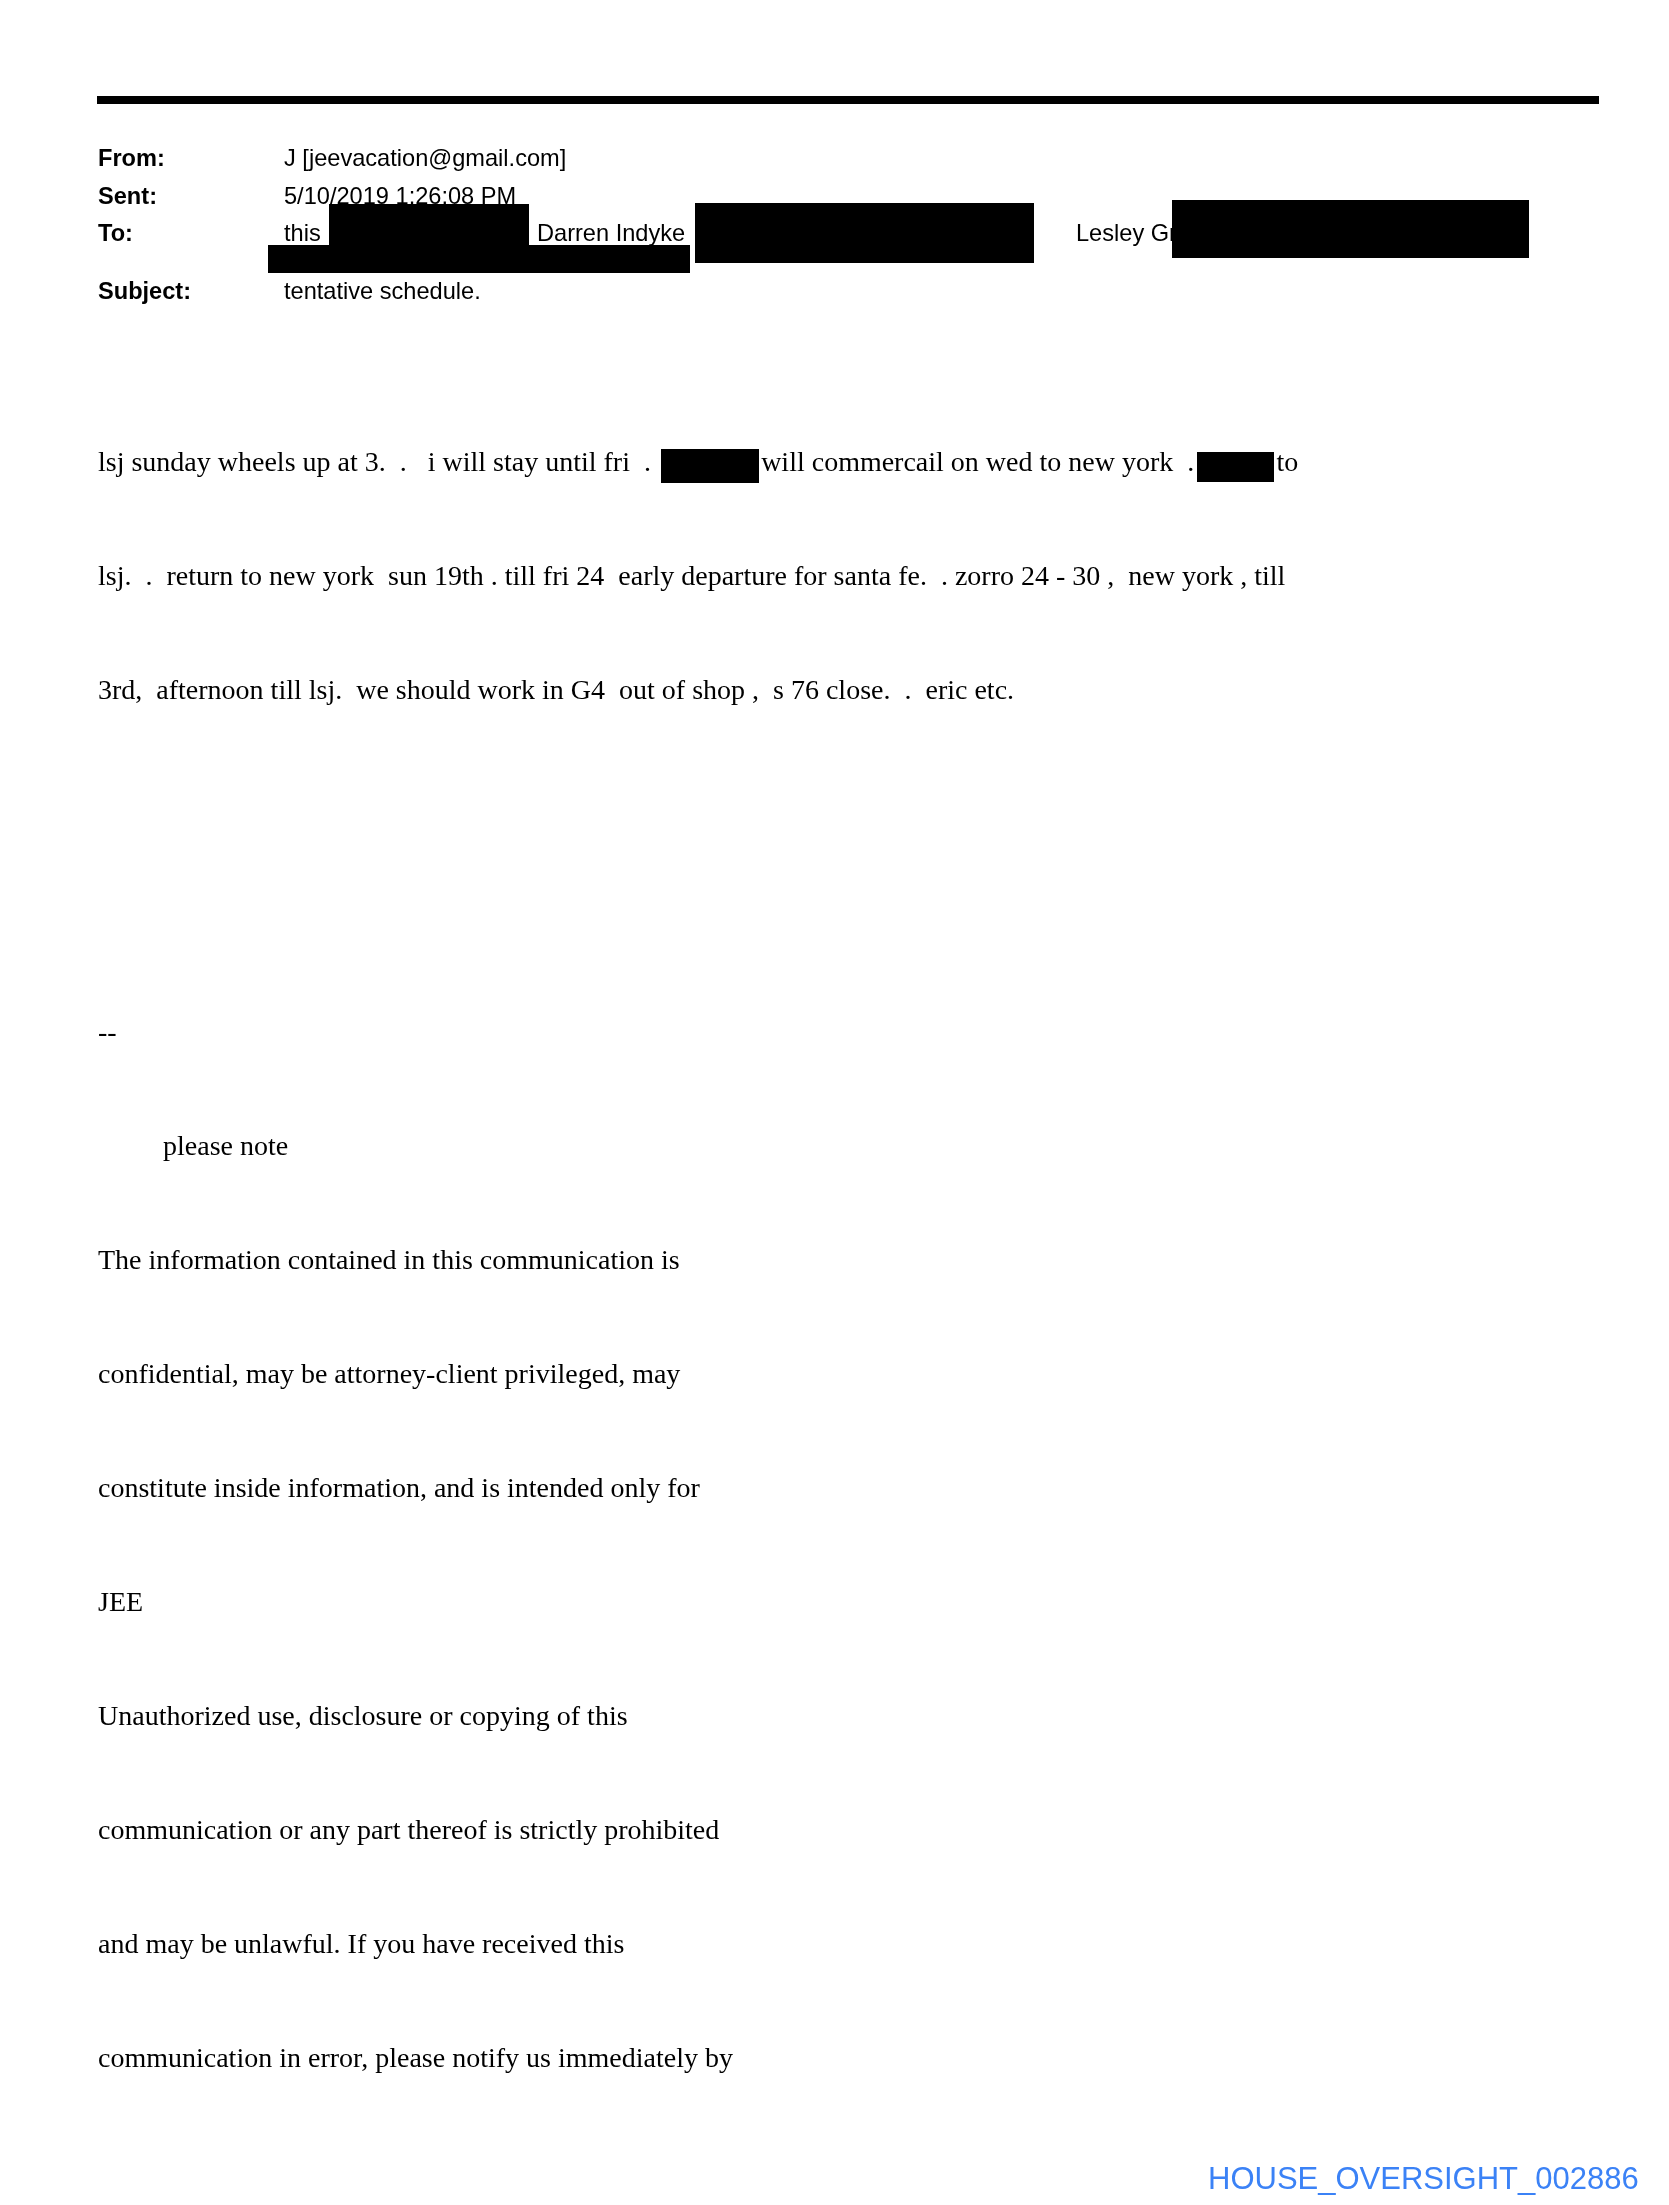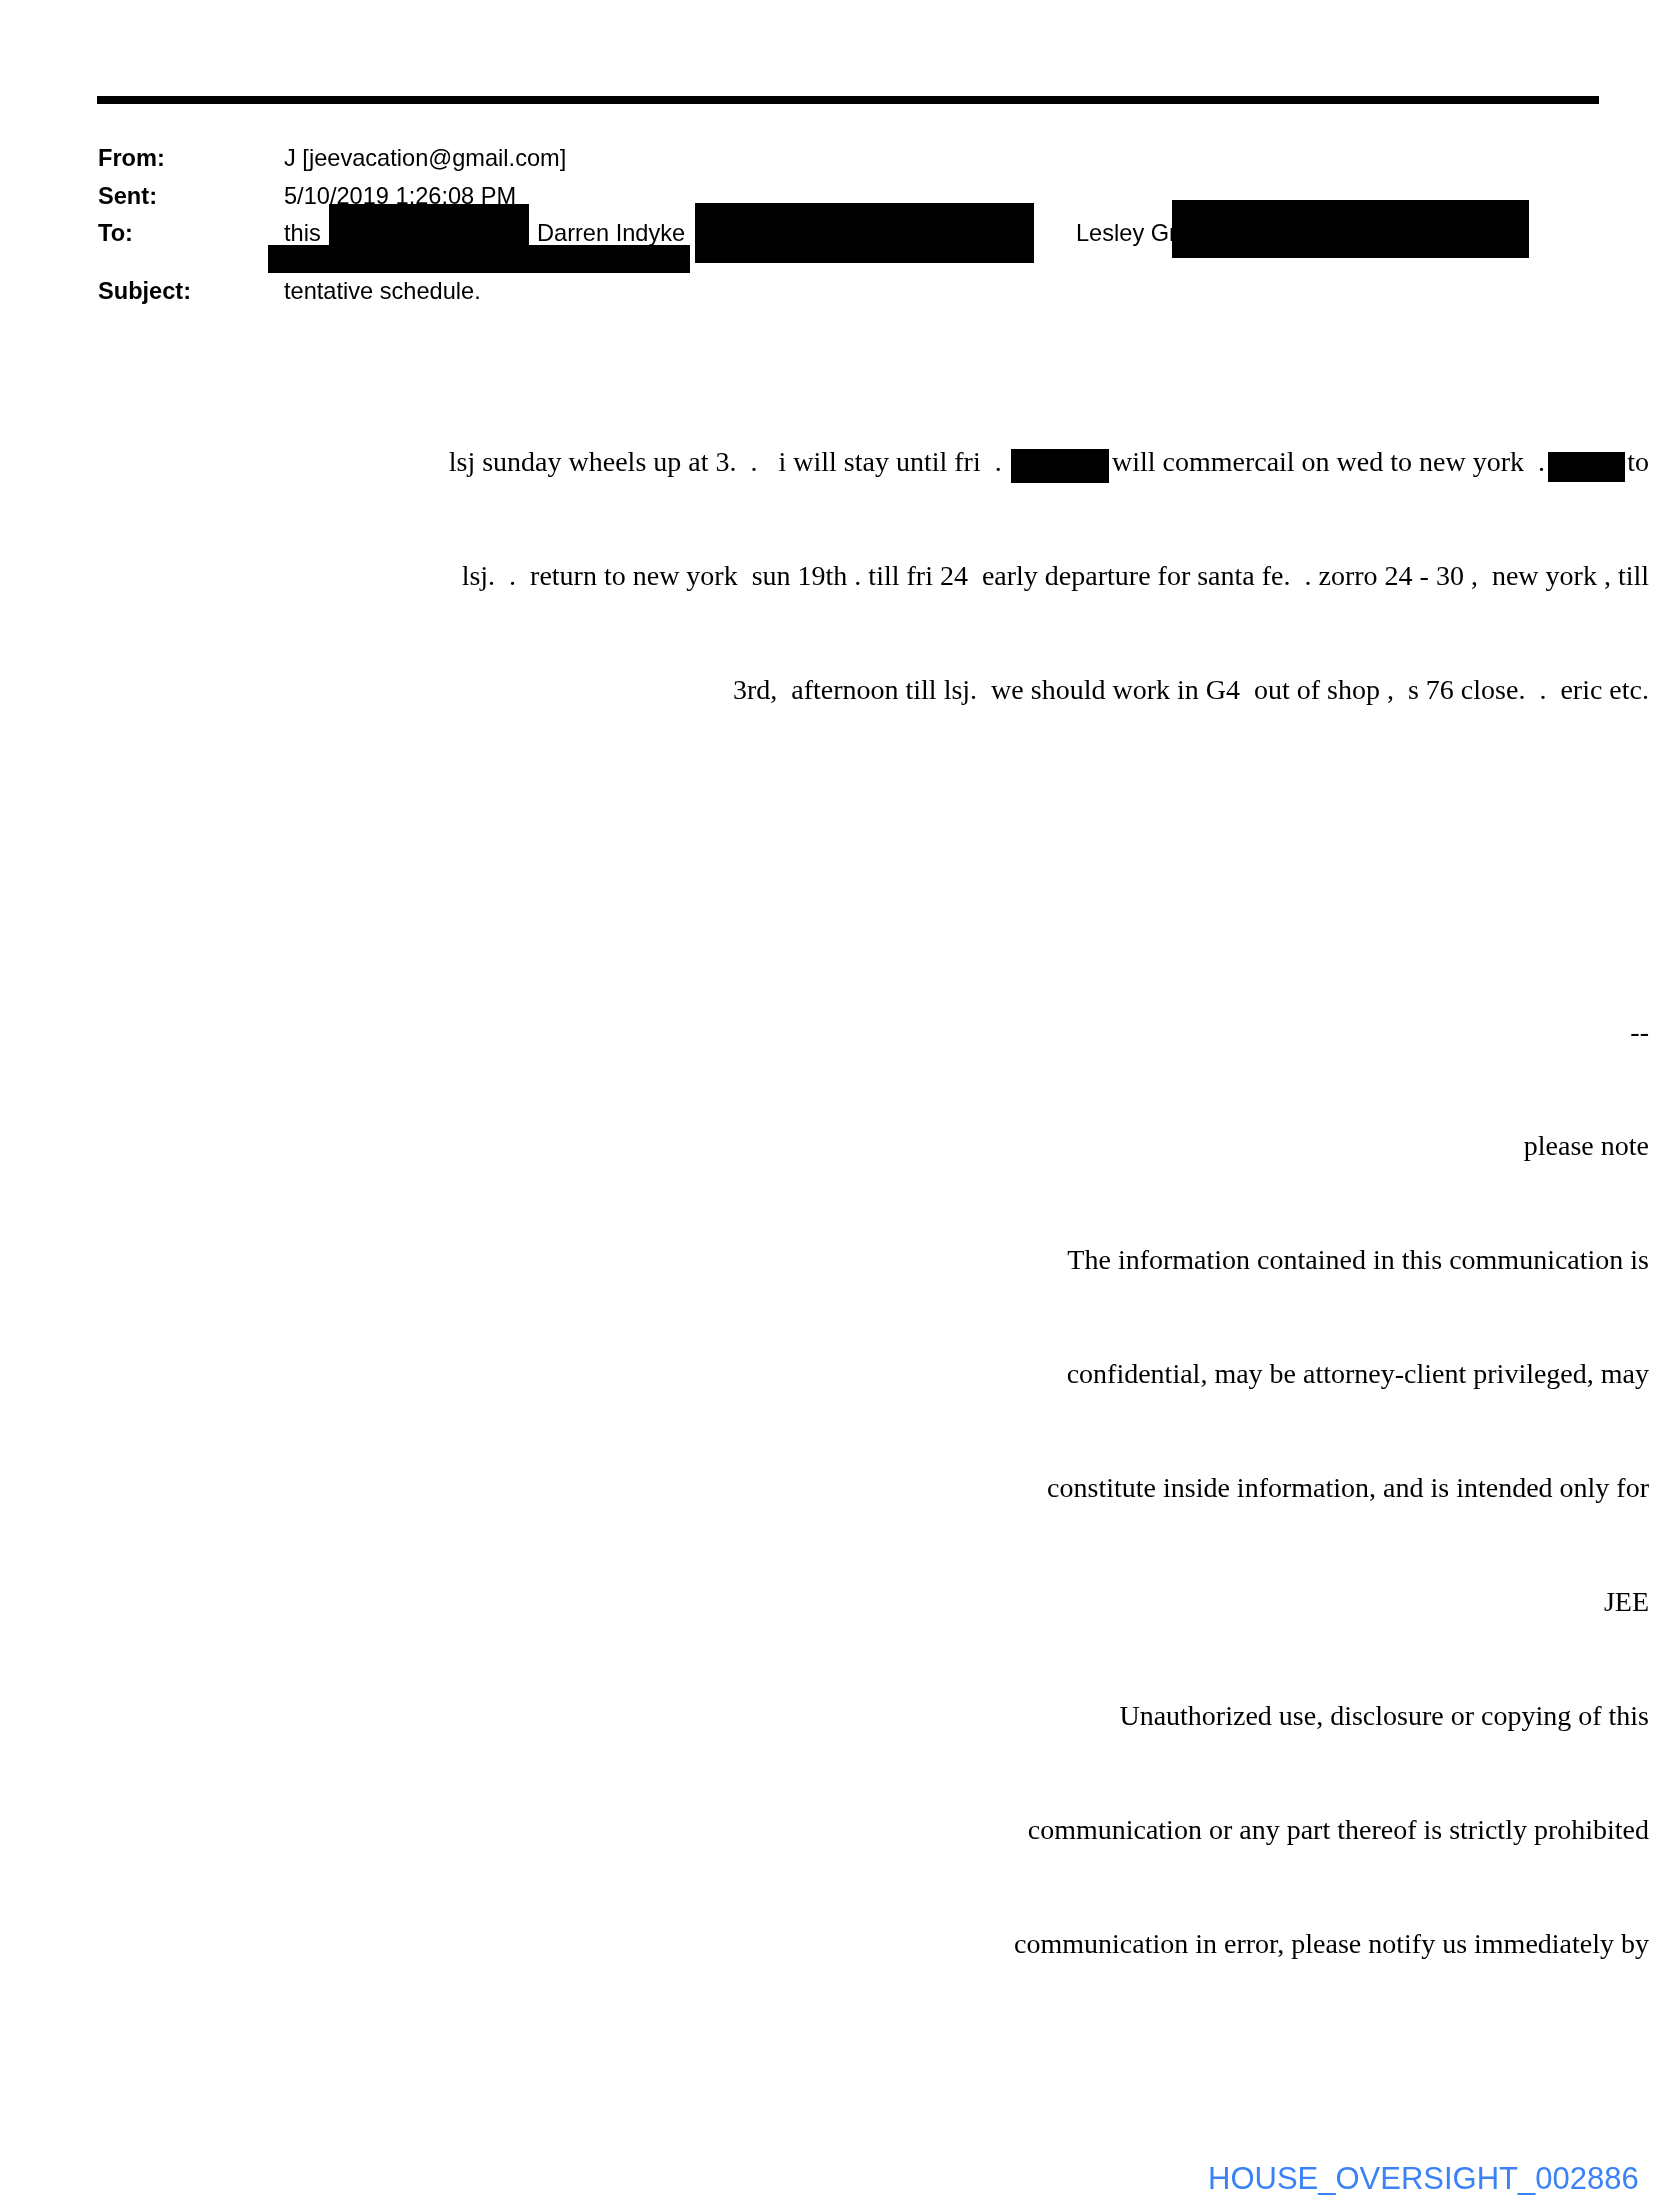--- a/index.html
+++ b/index.html
@@ -3,21 +3,20 @@
 <meta charset="utf-8">
 <style>
   html, body { margin: 0; padding: 0; background: #ffffff; }
   .page {
     position: relative;
     width: 1669px;
     height: 2205px;
     background: #ffffff;
     overflow: hidden;
     color: #000000;
-    text-align: right;
   }
   .rule {
     position: absolute;
     left: 97px; top: 96px;
     width: 1502px; height: 7.9px;
     background: #000000;
   }
   .h-label {
     position: absolute; left: 98px;
     font-family: "Liberation Sans", sans-serif;
@@ -94,20 +93,21 @@
     <div class="line"></div>
     <div class="line"></div>
     <div class="line">--</div>
     <div class="line indent">please note</div>
     <div class="line">The information contained in this communication is</div>
     <div class="line">confidential, may be attorney-client privileged, may</div>
     <div class="line">constitute inside information, and is intended only for</div>
     <div class="line">JEE</div>
     <div class="line">Unauthorized use, disclosure or copying of this</div>
     <div class="line">communication or any part thereof is strictly prohibited</div>
+    <div class="line">and may be unlawful. If you have received this</div>
     <div class="line">communication in error, please notify us immediately by</div>
     
     
     
   </div>
 
   <div class="footer-bates">HOUSE_OVERSIGHT_002886</div>
 
 </div>
 

